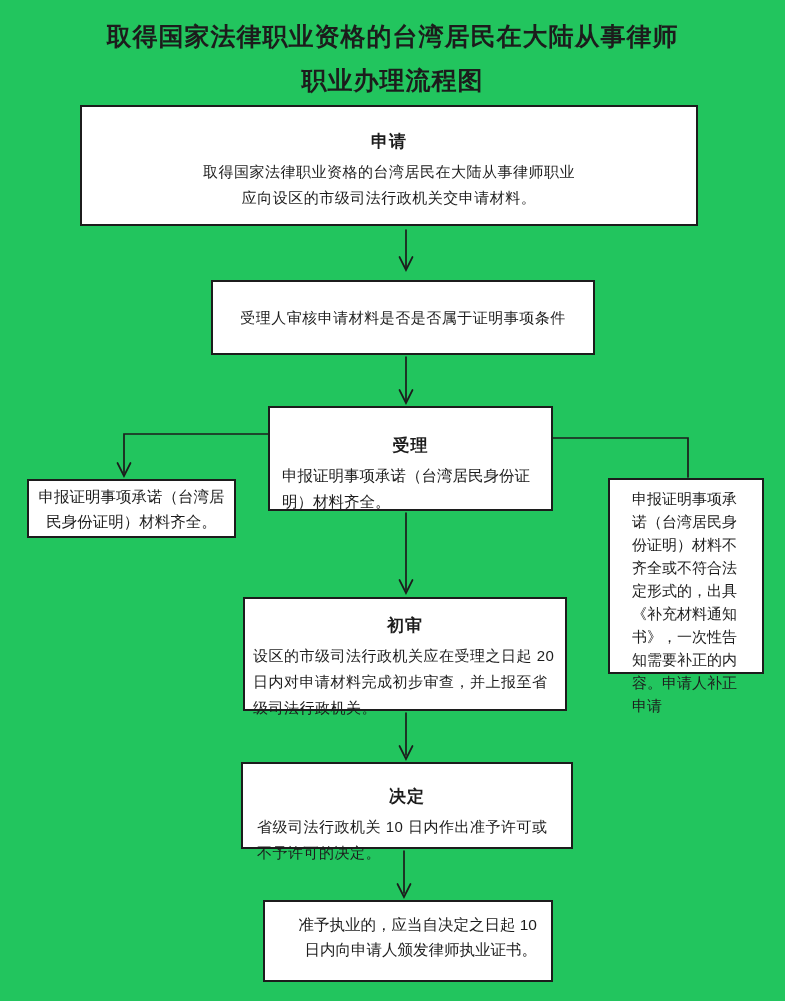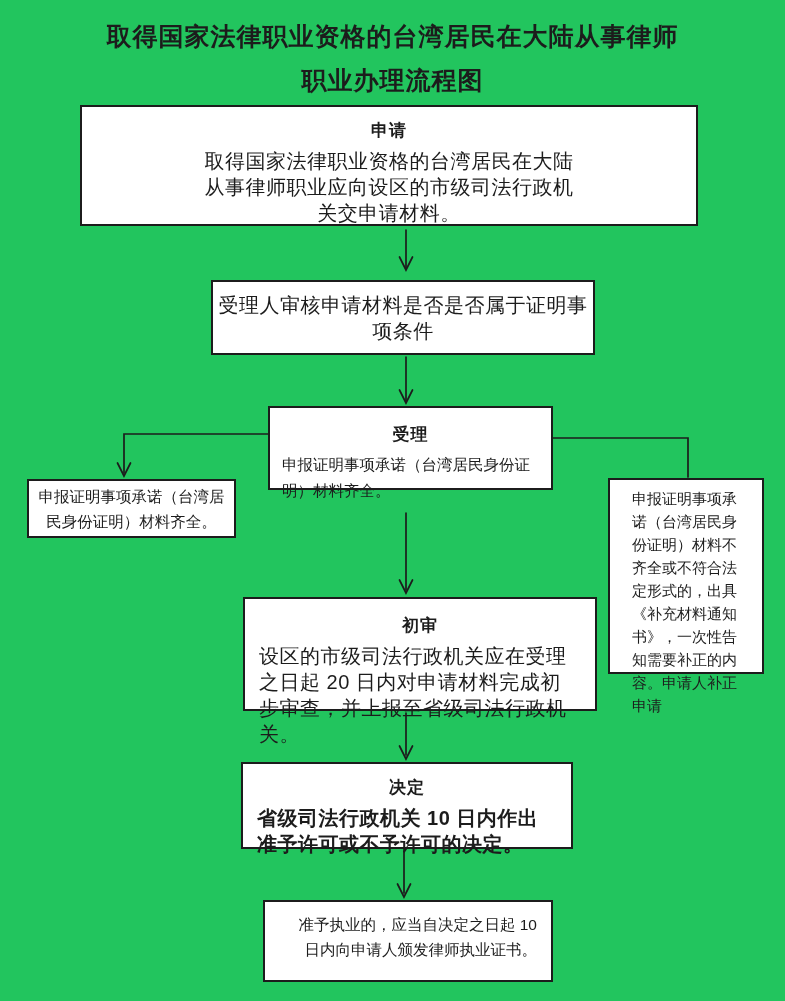--- a/index.html
+++ b/index.html
@@ -46,47 +46,47 @@
   }
   .heading {
     font-size: 17px;
     font-weight: 700;
     text-align: center;
     line-height: 22px;
     margin: 0 0 6px 0;
     letter-spacing: 1px;
   }
   .body-text {
-    font-size: 20px;
+    font-size: 15px;
     line-height: 26px;
     letter-spacing: 0.5px;
   }
   
-  .node-apply   { left: 80px;  top: 105px; width: 618px; height: 121px; padding-top: 13px; }
+  .node-apply   { left: 80px;  top: 105px; width: 618px; height: 121px; padding-top: 24px; }
   .node-apply .body-text { text-align: center; max-width: 382px; margin: 0 auto; }
 
   .node-review  { left: 211px; top: 280px; width: 384px; height: 75px;
                   display: flex; align-items: center; justify-content: center; }
   .node-review .body-text { text-align: center; }
 
-  .node-accept  { left: 268px; top: 406px; width: 285px; height: 84px; padding: 16px 12px 0; }
+  .node-accept  { left: 268px; top: 406px; width: 285px; height: 105px; padding: 27px 12px 0; }
   .node-accept .body-text { text-align: left; font-size: 15.5px; letter-spacing: 0; }
 
   .node-complete { left: 27px; top: 479px; width: 209px; height: 59px;
                    display: flex; align-items: center; justify-content: center; padding: 0 6px; }
   .node-complete .body-text { text-align: center; line-height: 25px; font-size: 15.5px; letter-spacing: 0; }
 
   .node-incomplete { left: 608px; top: 478px; width: 156px; height: 196px; padding: 7px 22px; }
   .node-incomplete .body-text { text-align: left; font-size: 15px; line-height: 23px; letter-spacing: 0; }
 
-  .node-preliminary { left: 243px; top: 597px; width: 354px; height: 114px; padding: 16px 14px 0; }
+  .node-preliminary { left: 243px; top: 597px; width: 324px; height: 114px; padding: 16px 8px 0; }
   .node-preliminary .body-text { text-align: left; }
 
-  .node-decision { left: 241px; top: 762px; width: 332px; height: 87px; padding: 13px 14px 0; }
-  .node-decision .body-text { text-align: left; font-weight: bold; }
+  .node-decision { left: 241px; top: 762px; width: 332px; height: 87px; padding: 22px 14px 0; }
+  .node-decision .body-text { text-align: left; }
 
   .node-certificate { left: 263px; top: 900px; width: 290px; height: 82px; padding: 10px 14px 0; }
   .node-certificate .body-text { text-align: right; font-size: 15.5px; line-height: 25px; letter-spacing: 0; }
 </style>
 </head>
 <body>
 
 <div id="canvas">
 
   <div class="page-title">取得国家法律职业资格的台湾居民在大陆从事律师职业办理流程图</div>

